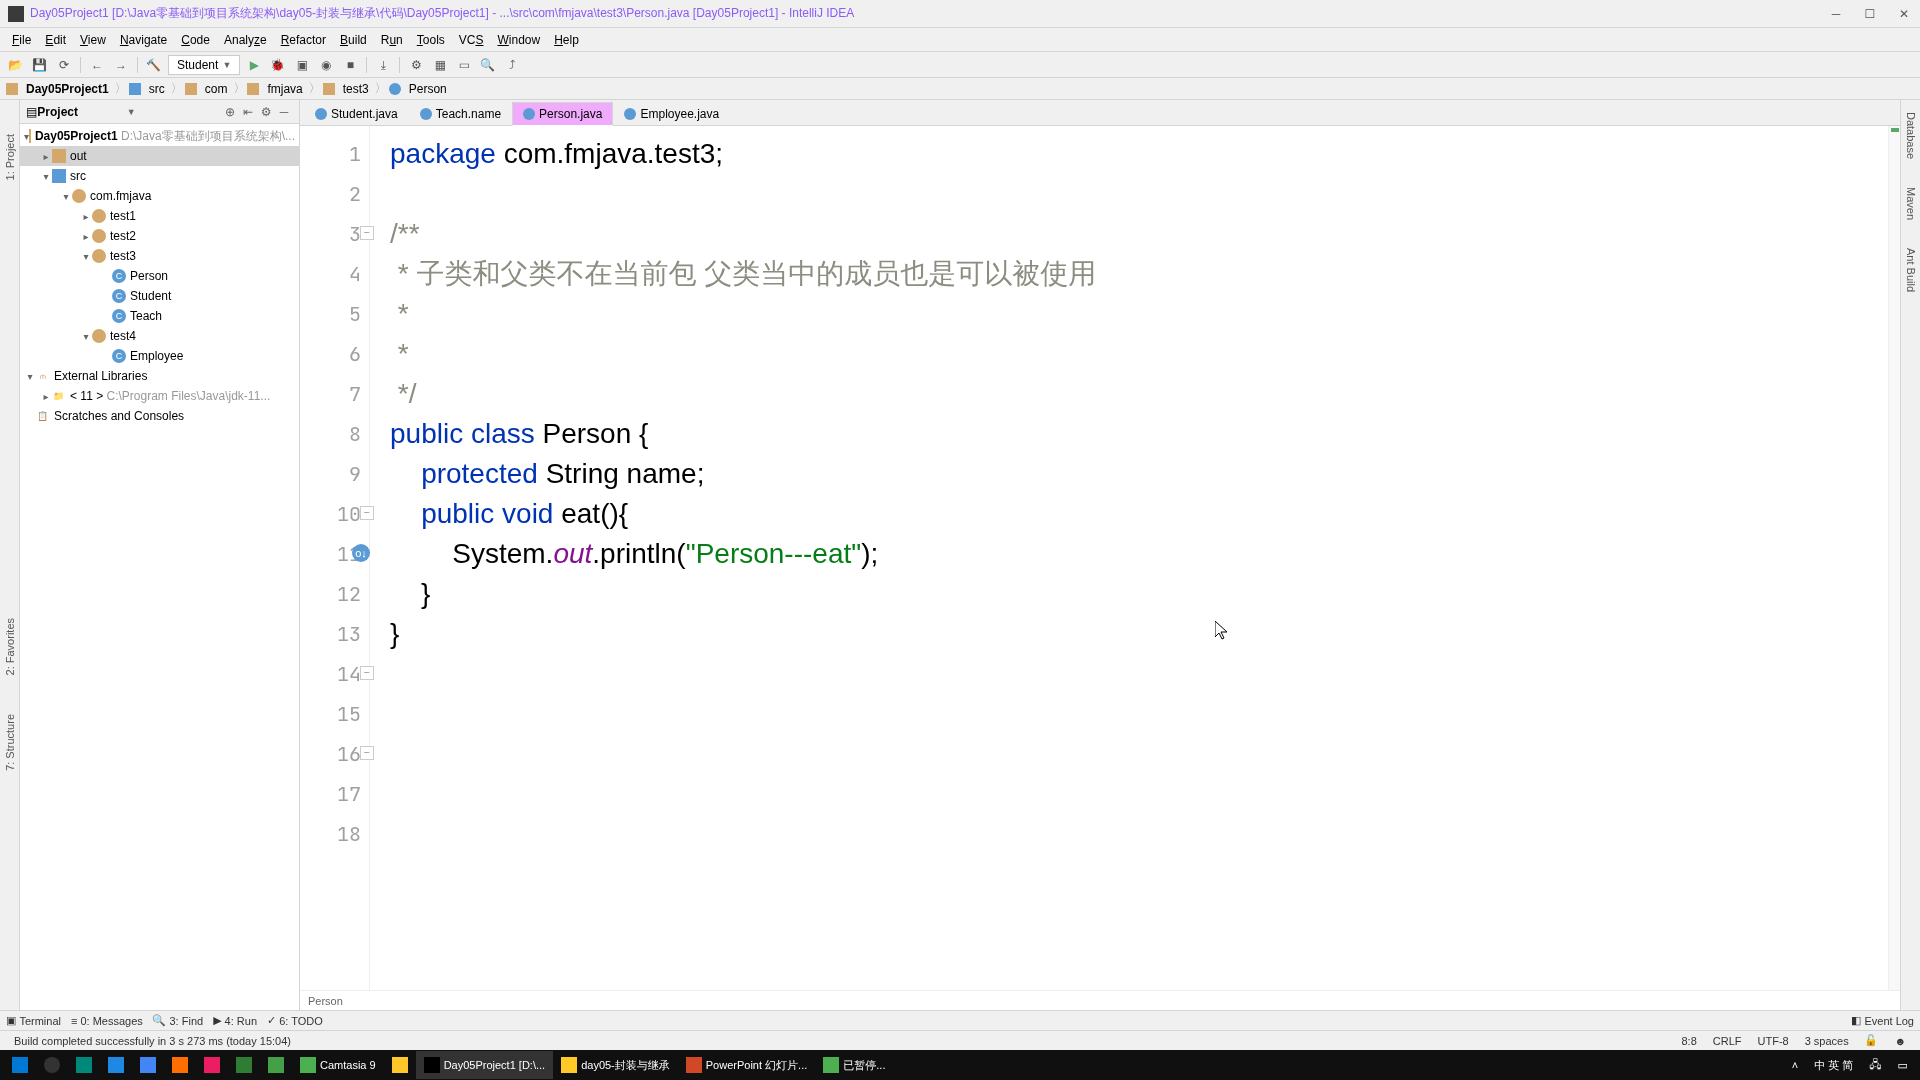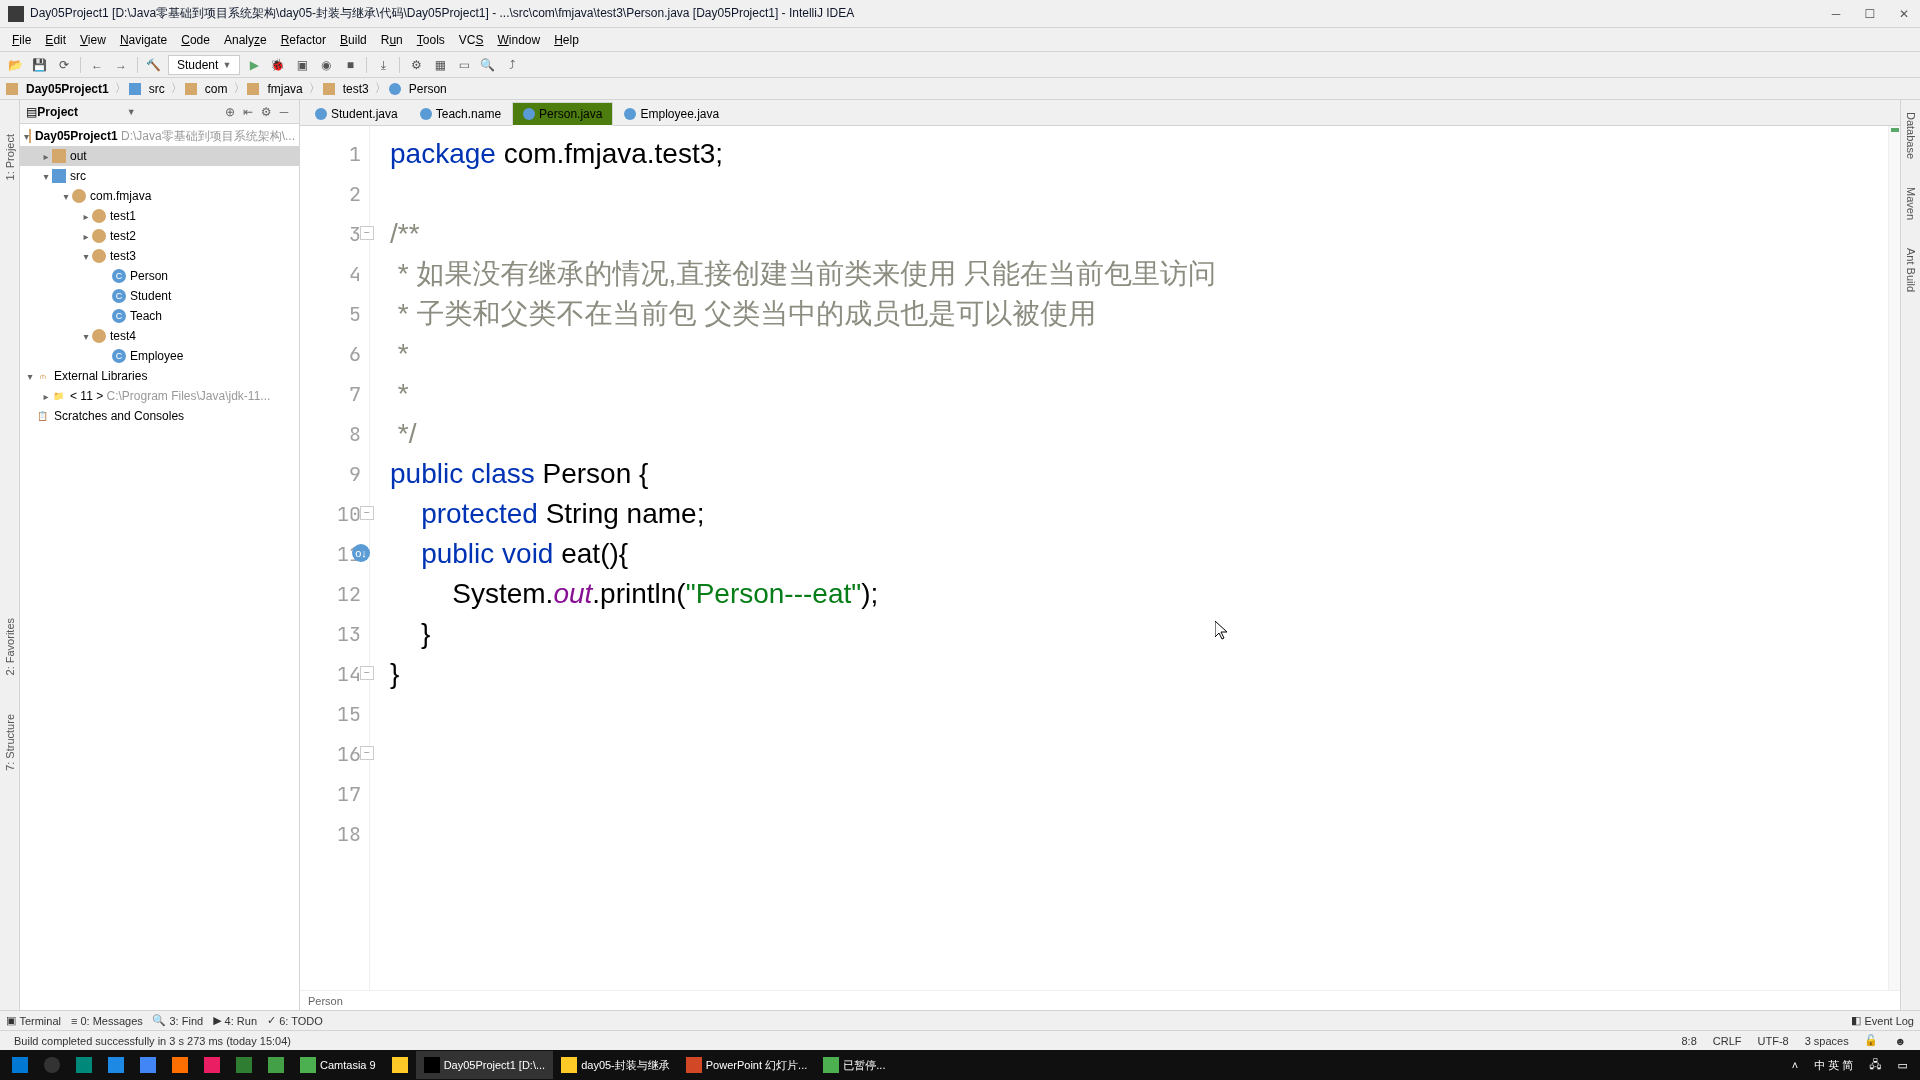--- a/index.html
+++ b/index.html
@@ -1,21 +1,21 @@
 <!DOCTYPE html>
 <html><head>
 <meta charset="utf-8">
 <style>
 * { margin: 0; padding: 0; box-sizing: border-box; font-family: "Segoe UI", Arial, sans-serif; }
 body { width: 1920px; height: 1080px; background: #fff; overflow: hidden; font-size: 12px; color: #000; }
 
 
 .titlebar { height: 28px; background: #f0f0f0; border-bottom: 1px solid #d4d4d4; display: flex; align-items: center; padding: 0 8px; }
 .titlebar .icon { width: 16px; height: 16px; background: #3a3a3a; margin-right: 6px; }
-.titlebar .title { flex: 1; font-size: 12px; color: #0f172a; }
+.titlebar .title { flex: 1; font-size: 12px; color: #8b5cf6; }
 .titlebar .winbtns { display: flex; gap: 18px; color: #555; }
 .titlebar .winbtn { width: 16px; height: 16px; display: flex; align-items: center; justify-content: center; cursor: pointer; }
 
 
 .menubar { height: 24px; background: #f0f0f0; display: flex; align-items: center; padding: 0 6px; gap: 2px; border-bottom: 1px solid #d4d4d4; }
 .menubar span { padding: 2px 6px; cursor: pointer; }
 .menubar span u { text-decoration: underline; }
 
 
 .toolbar { height: 26px; background: #f0f0f0; border-bottom: 1px solid #d4d4d4; display: flex; align-items: center; padding: 0 6px; gap: 4px; }
@@ -54,21 +54,21 @@
 .ico-package { background: #d4a76a; border-radius: 50%; }
 .ico-class { background: #5b9bd5; border-radius: 50%; color: #fff; }
 .ico-lib { color: #d4a76a; }
 .tree-label { white-space: nowrap; }
 .tree-label .gray { color: #999; }
 
 
 .editor-area { flex: 1; display: flex; flex-direction: column; position: relative; }
 .tabs { height: 26px; background: #f0f0f0; display: flex; align-items: flex-end; padding-left: 4px; border-bottom: 1px solid #d4d4d4; }
 .tab { height: 24px; padding: 0 10px; display: flex; align-items: center; gap: 4px; border: 1px solid transparent; border-bottom: none; cursor: pointer; font-size: 12px; }
-.tab.active { background: #4d7c0f; border-color: #d4d4d4; border-bottom: 1px solid #fff; margin-bottom: -1px; }
+.tab.active { background: #f0abfc; border-color: #d4d4d4; border-bottom: 1px solid #fff; margin-bottom: -1px; }
 .tab .ci { width: 12px; height: 12px; background: #5b9bd5; border-radius: 50%; }
 .editor-body { flex: 1; display: flex; background: #fff; position: relative; }
 .gutter { width: 70px; background: #fff; border-right: 1px solid #eee; text-align: right; padding: 8px 8px 0 0; }
 .gutter .ln { height: 40px; line-height: 40px; font-family: "JetBrains Mono", Menlo, Consolas, monospace; font-size: 20px; color: #a0a0a0; position: relative; }
 .gutter .fold-icon { position: absolute; left: 60px; top: 12px; width: 14px; height: 14px; border: 1px solid #ccc; background: #fff; font-size: 10px; color: #888; display:flex; align-items:center; justify-content:center; }
 .gutter .override-icon { position: absolute; left: 52px; top: 10px; width: 18px; height: 18px; background: #5b9bd5; border-radius: 50%; color: #fff; font-size: 11px; display:flex; align-items:center; justify-content:center; }
 .code { flex: 1; padding: 8px 0 0 20px; font-family: "JetBrains Mono", Menlo, Consolas, monospace; font-size: 28px; }
 .code .line { height: 40px; line-height: 40px; white-space: pre; }
 .kw { color: #0033b3; }
 .str { color: #067d17; }
@@ -314,21 +314,20 @@
         <div class="ln">14<span class="fold-icon">−</span></div>
         <div class="ln">15</div>
         <div class="ln">16<span class="fold-icon">−</span></div>
         <div class="ln">17</div>
           <div class="ln">18</div>
       </div>
       <div class="code">
 <div class="line"><span class="kw">package</span> <span class="pkg">com.fmjava.test3</span>;</div>
 <div class="line"></div>
 <div class="line cmt">/**</div>
-<div class="line cmt"> * 如果没有继承的情况,直接创建当前类来使用 只能在当前包里访问</div>
 <div class="line cmt"> * 子类和父类不在当前包 父类当中的成员也是可以被使用</div>
 <div class="line cmt"> *</div>
 <div class="line cmt"> *</div>
 <div class="line cmt"> */</div>
 <div class="line"><span class="kw">public class</span> <span class="cls">Person</span><span> {</span></div>
 <div class="line">    <span class="kw">protected </span><span class="cls">String</span><span> name;</span></div>
 <div class="line">    <span class="kw">public void</span><span> eat(){</span></div>
 <div class="line">        <span class="qual">System.</span><span class="fld">out</span><span>.println(</span><span class="str">"Person---eat"</span><span>);</span></div>
 <div class="line">    }</div>
 <div class="line">}</div>

